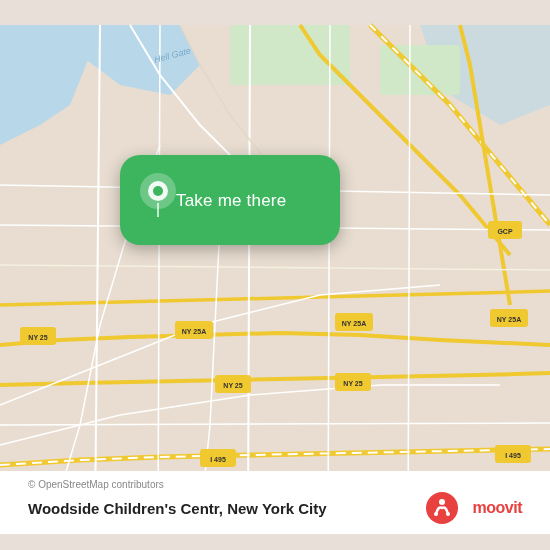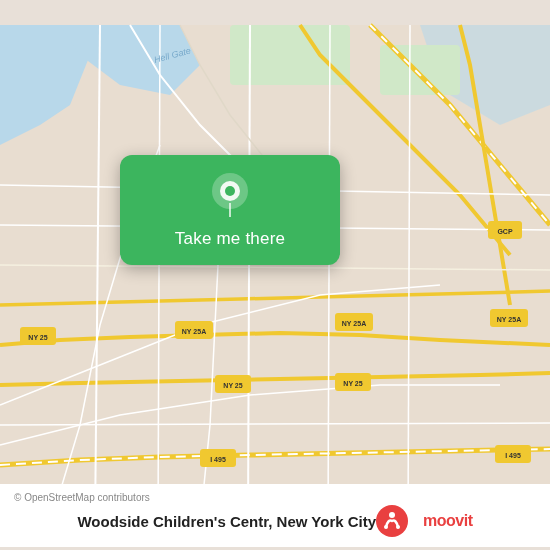--- a/index.html
+++ b/index.html
@@ -25,57 +25,57 @@
       height: 100%;
     }
 
     
     #take-me-there-card {
       position: absolute;
       top: 155px;
       left: 120px;
       width: 220px;
       background: #3cb55e;
-      border-radius: 12px;
+      border-radius: 20px;
       padding: 18px 20px 16px;
       display: flex;
-      flex-direction: column;
+      flex-direction: row;
       align-items: center;
       box-shadow: 0 4px 16px rgba(0,0,0,0.3);
     }
 
     #location-pin-icon {
       margin-bottom: 8px;
     }
 
     #take-me-there-label {
       color: #fff;
       font-size: 17px;
       font-weight: 500;
       letter-spacing: 0.2px;
     }
 
     
     #bottom-bar {
       position: absolute;
-      bottom: 3px; left: 0; right: 0;
+      bottom: 16px; left: 0; right: 0;
       background: #fff;
-      padding: 8px 14px 10px;
+      padding: 8px 28px 10px;
     }
 
     #attribution {
       font-size: 10px;
       color: #888;
       margin-bottom: 2px;
     }
 
     #location-name-row {
       display: flex;
       align-items: center;
-      justify-content: center;
+      justify-content: space-between;
     }
 
     #location-name {
       font-size: 15px;
       font-weight: 600;
       color: #222;
     }
 
     #moovit-logo {
       display: flex;

